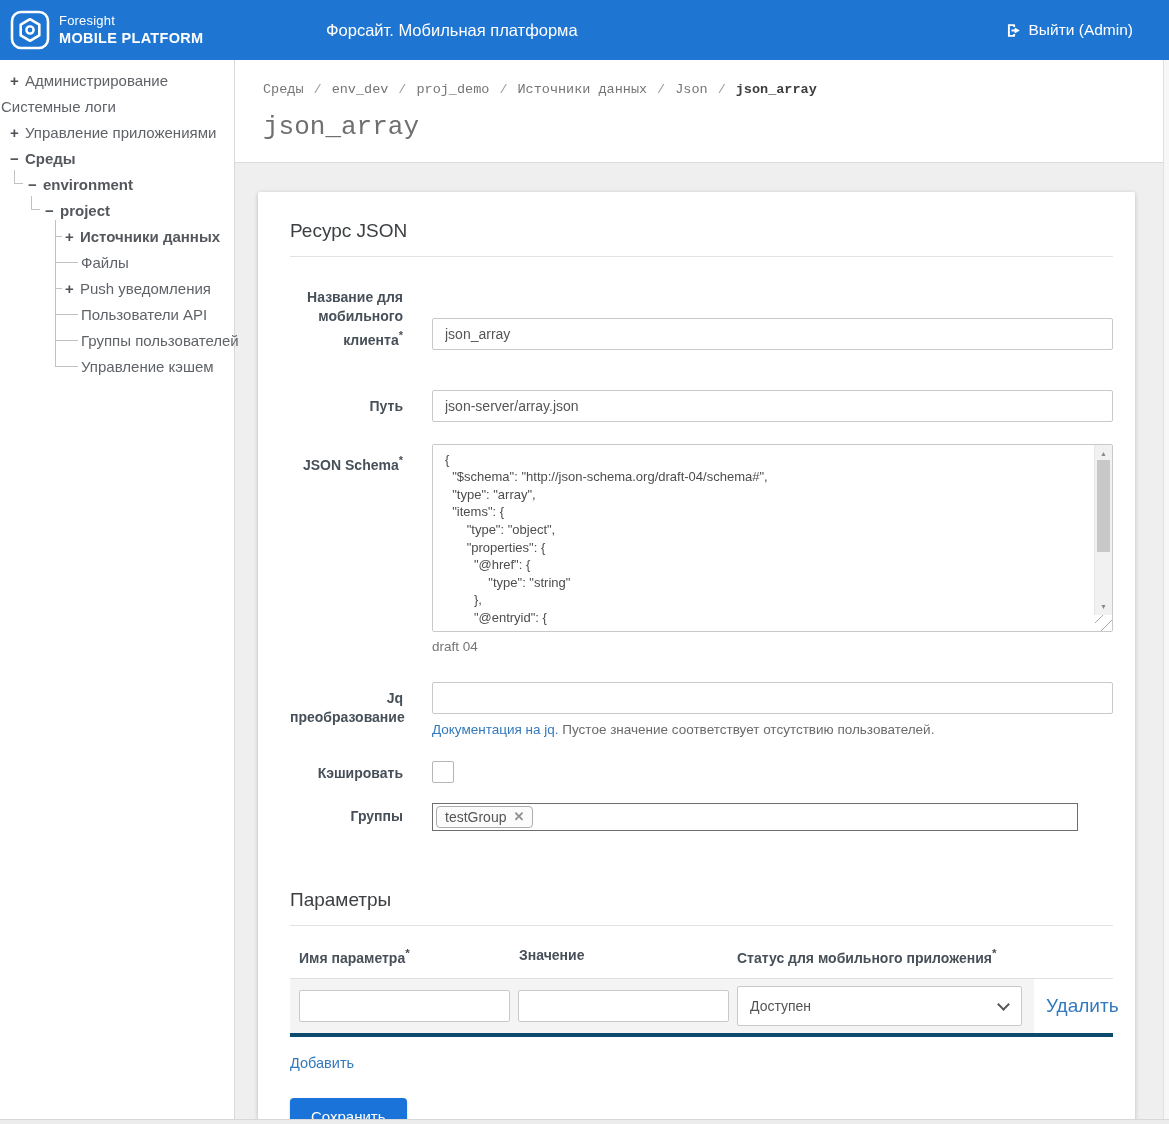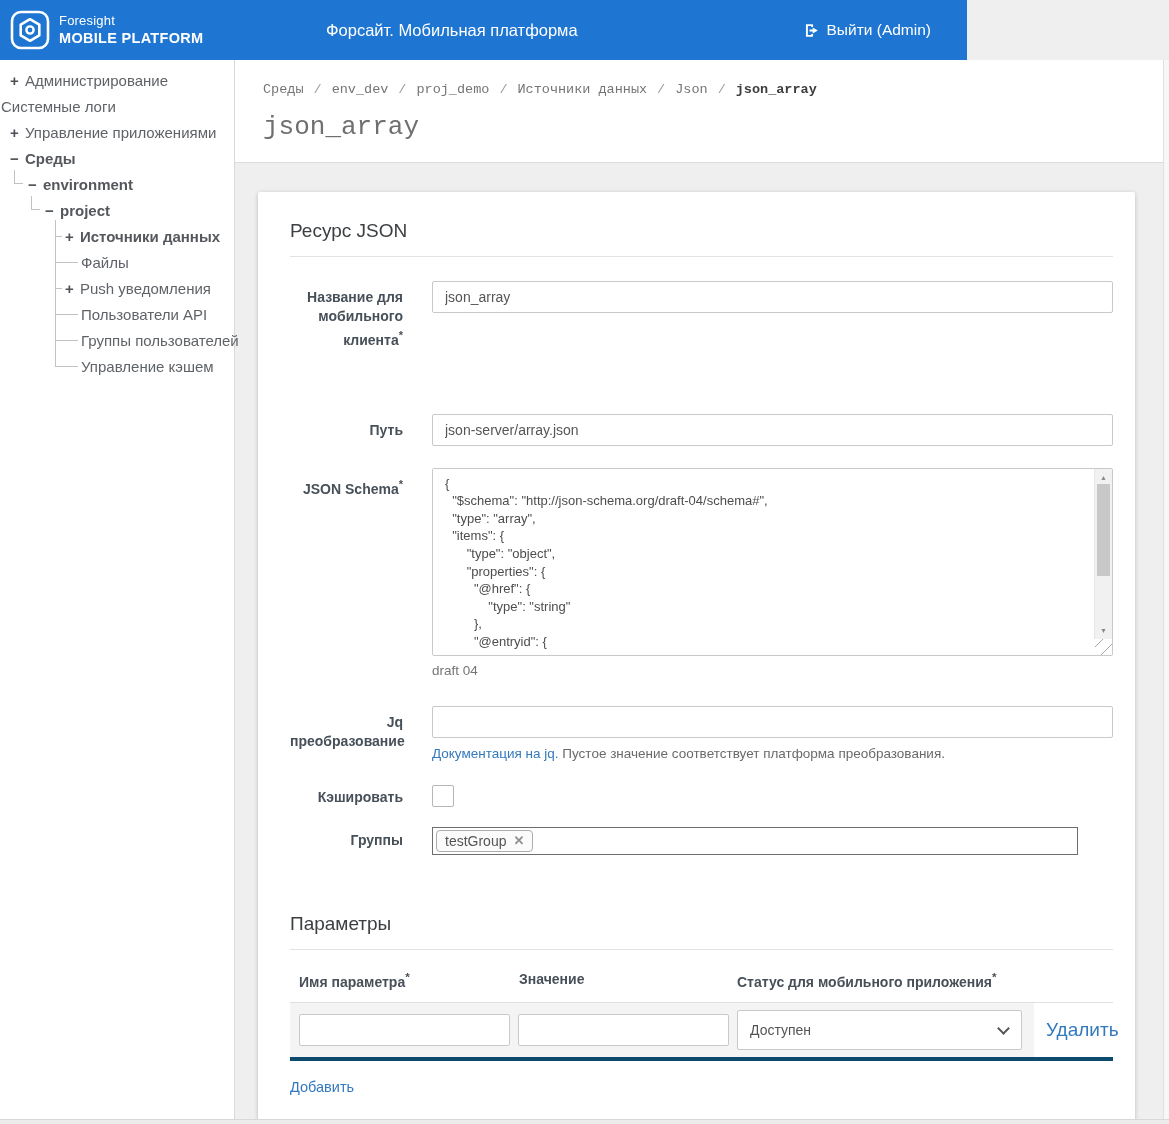--- a/index.html
+++ b/index.html
@@ -7,21 +7,21 @@
   html,body { width:1169px; height:1124px; }
   body {
     font-family: "Liberation Sans", sans-serif;
     background:#efefef;
     position:relative;
     overflow:hidden;
     color:#5f6368;
   }
   
   .header {
-    position:absolute; top:0; left:0; width:967px; height:60px;
+    position:absolute; top:0; left:0; width:1169px; height:60px;
     background:#1e76d2; color:#fff; z-index:30;
     display:flex; align-items:center;
   }
   .logo-wrap { display:flex; align-items:center; margin-left:10px; cursor:pointer; }
   .logo-box { width:40px; height:40px; flex:none; }
   .brand { margin-left:9px; line-height:1.25; }
   .brand-top { font-size:13px; font-weight:400; letter-spacing:.2px; }
   .brand-bottom { font-size:14.5px; font-weight:700; letter-spacing:.3px; }
   .app-title {
     position:absolute; left:326px; top:0; height:60px;
@@ -63,21 +63,21 @@
   .section-title { font-size:19px; font-weight:400; color:#3d4043; padding-bottom:14px; border-bottom:1px solid #e3e3e3; }
   .section-title.mt { margin-top:58px; }
   .form-body { margin-top:24px; }
   .frow { display:flex; margin-bottom:22px; }
   .flabel {
     width:113px; flex:none; text-align:right; font-size:14px; font-weight:700;
     color:#475059; line-height:19px; padding-top:7px;
   }
   .flabel sup { font-size:11px; }
   .fctrl { margin-left:29px; width:681px; }
-  .frow.name-row { margin-bottom:64px; }
+  .frow.name-row { margin-bottom:40px;align-items:flex-end; }
   input[type=text] {
     width:100%; height:32px; border:1px solid #c9c9c9; border-radius:2px;
     padding:0 12px; font-size:14px; color:#555; font-family:"Liberation Sans",sans-serif;
     background:#fff; outline:none;
   }
   
   .schema-wrap { position:relative; border:1px solid #c9c9c9; border-radius:2px; height:188px; background:#fff; }
   .schema-wrap textarea {
     display:block; width:calc(100% - 20px); height:100%; border:none; resize:none; outline:none;
     overflow:hidden; padding:6px 4px 4px 12px;
@@ -277,21 +277,21 @@
             <div class="grip"></div>
           </div>
           <div class="hint">draft 04</div>
         </div>
       </div>
 
       <div class="frow" style="margin-bottom:24px">
         <label class="flabel"><span>Jq преобразование</span></label>
         <div class="fctrl">
           <input type="text" class="jq-input" style="">
-          <div class="helper"><a class="blue">Документация на jq.</a><span> Пустое значение соответствует платформа преобразования.</span></div>
+          <div class="helper"><a class="blue">Документация на jq.</a><span> Пустое значение соответствует отсутствию пользователей.</span></div>
         </div>
       </div>
 
       <div class="frow cache-row">
         <label class="flabel" style="padding-top:3px"><span>Кэшировать</span></label>
         <div class="fctrl">
           <input type="checkbox" class="checkbox" style="">
         </div>
       </div>
 

